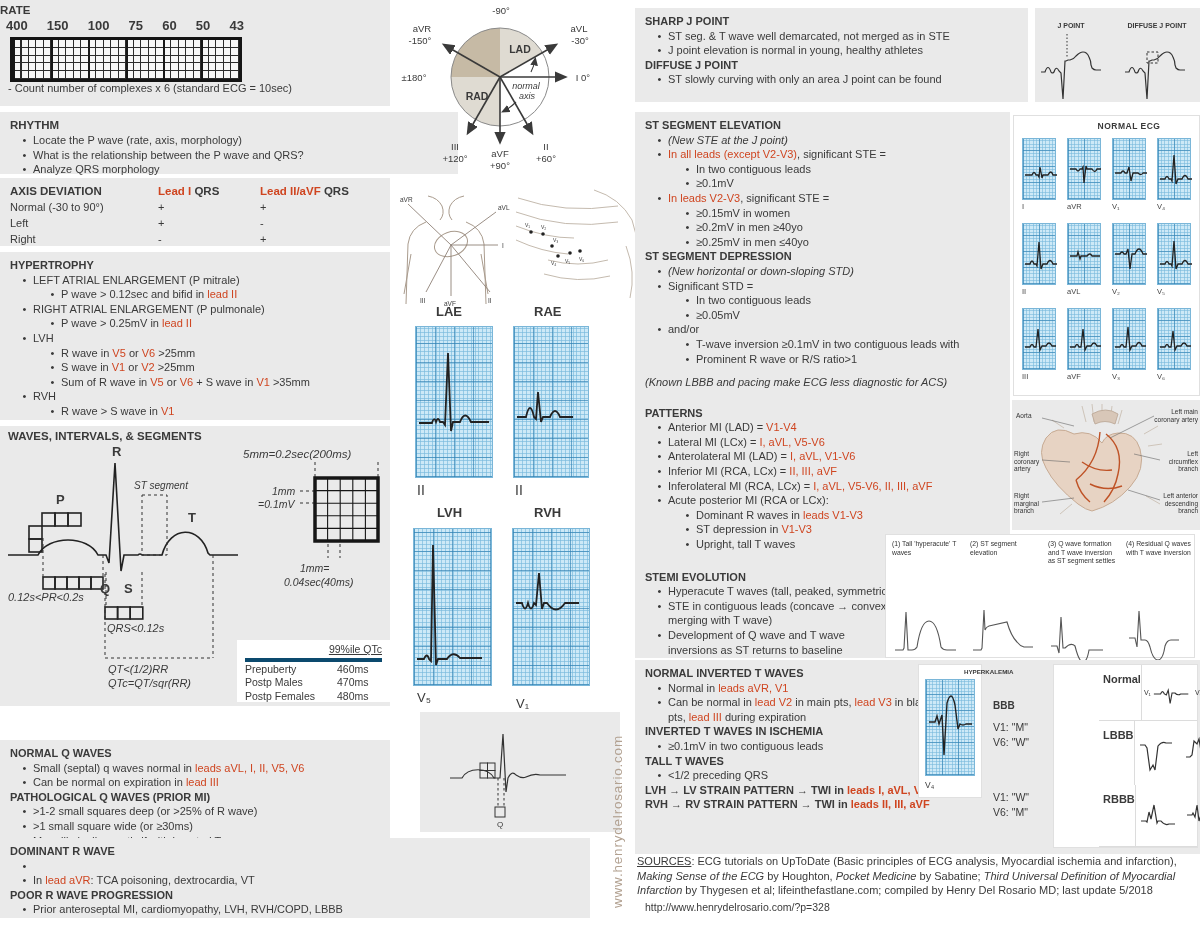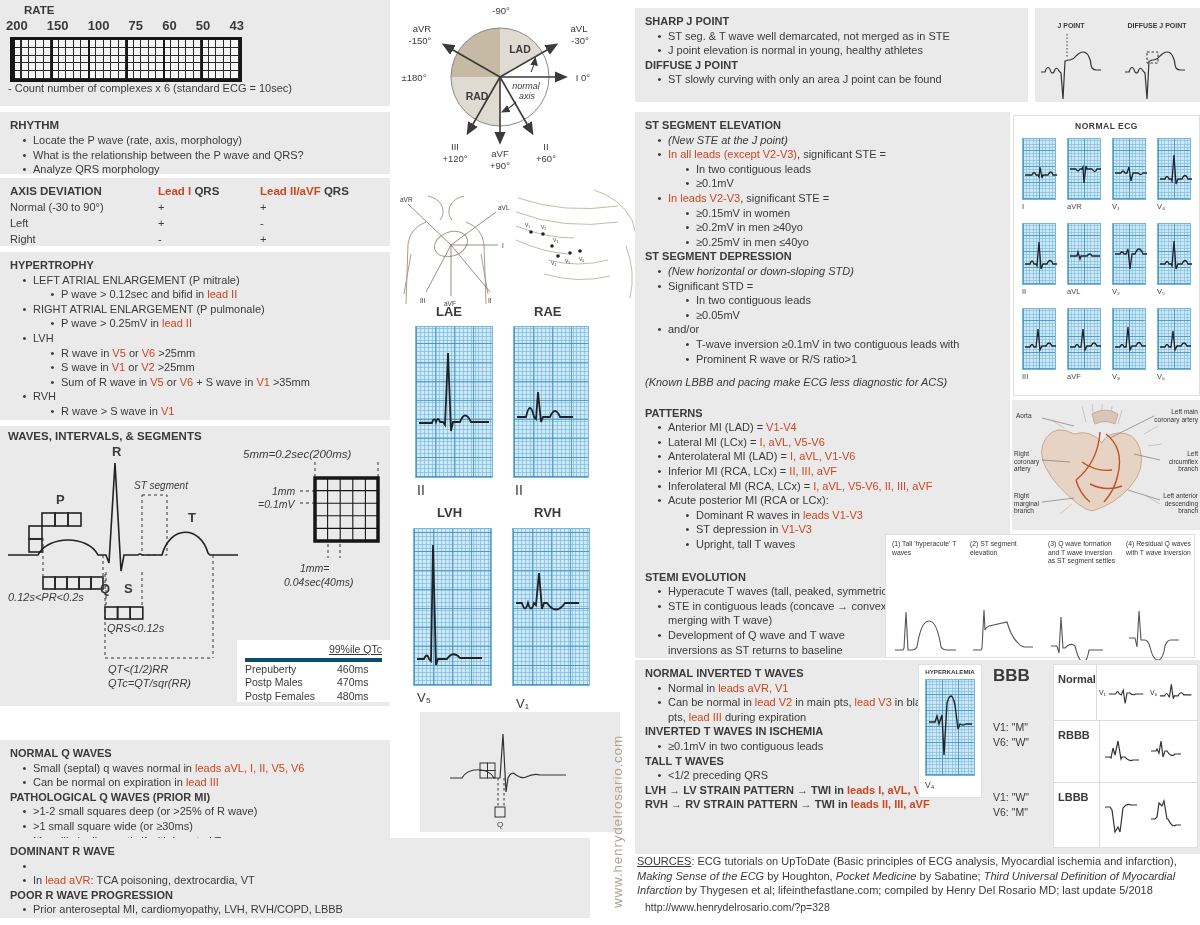--- a/index.html
+++ b/index.html
@@ -1,19 +1,19 @@
 <!DOCTYPE html>
 <html><head>
 <meta charset="utf-8">
 <style>
   html,body{margin:0;padding:0;background:#fff;}
   body{width:1200px;height:925px;position:relative;overflow:hidden;
        font-family:"Liberation Sans",sans-serif;color:#3a3a3a;}
   .box{position:absolute;background:#eaeaea;}
-  .white-box{position:absolute;background:#fff;border:1px solid #e0e0e0;box-sizing:border-box;}
+  .white-box{position:absolute;background:#fff;border:1px solid #e0e0e0;box-sizing:border-box;padding-left:45px;}
   .pad{padding:6px 10px;box-sizing:border-box;}
   .hdr{font-weight:bold;font-size:11.5px;line-height:15px;}
   .li{display:flex;align-items:flex-start;font-size:11px;line-height:14.6px;}
   .li .blt{flex:0 0 9px;margin-right:4px;text-align:center;}
   .lvl0{font-weight:bold;}
   .lvl1{margin-left:10px;}
   .lvl2{margin-left:38px;}
   .para{margin-left:0;}
   .gap{height:9px;}
   .hl{color:#cf4520;}
@@ -74,35 +74,35 @@
   
   .wm{position:absolute;left:610px;top:650px;height:258px;writing-mode:vertical-rl;
       transform:rotate(180deg);font-size:13.5px;letter-spacing:.8px;color:#b2a191;}
   .src{position:absolute;left:637px;top:854px;width:558px;font-size:10.8px;line-height:14.6px;}
   .srcurl{position:absolute;left:645px;top:901px;font-size:10.5px;color:#3a3a3a;}
 </style>
 </head>
 <body>
 
 <section class="box" style="left:0;top:0;width:390px;height:106px">
-  <div class="hdr" style="position:absolute;left:24px;top:3px">RATE</div>
+  <div class="hdr" style="position:absolute;left:0;top:3px">RATE</div>
   <div class="ticks">
-    <span>200</span>
+    <span>400</span>
       <span>150</span>
       <span>100</span>
       <span>75</span>
       <span>60</span>
       <span>50</span>
       <span>43</span>
   </div>
   <div class="ruler"></div>
   <div class="note">- Count number of complexes x 6 (standard ECG = 10sec)</div>
 </section>
 
-<section class="box pad" style="left:0;top:112px;width:390px;height:62px">
+<section class="box pad" style="left:0;top:112px;width:458px;height:62px">
   <div class="hdr">RHYTHM</div>
   <div>
       <div class="li lvl1">
         <span class="blt">•</span>
         <span><span>Locate the P wave (rate, axis, morphology)</span></span>
       </div>
       <div class="li lvl1">
         <span class="blt">•</span>
         <span><span>What is the relationship between the P wave and QRS?</span></span>
       </div>
@@ -838,21 +838,21 @@
 <div class="white-box" style="left:918px;top:664px;width:64px;height:134px">
   <div style="text-align:center;font-size:6.2px;font-weight:bold;margin-top:3px">HYPERKALEMIA</div>
   <div class="bluegrid thumb" style="left:6px;top:14px;width:50px;height:97px;position:absolute">
     <svg class="wave" width="50" height="97" viewBox="0 0 50 97">
         <path d="M3,42 h6 l2,-6 2,8 3,-9 2,40 3,-52 q2,-7 4,-7 q2,0 4,9 l3,24 2,-5 q3,2 6,0 h6" fill="none" stroke="#222" stroke-width="1.4"></path>
       </svg>
   </div>
   <div style="position:absolute;left:6px;top:115px;font-size:8.5px">V₄</div>
 </div>
 
-<div class="abs" style="left:993px;top:666px;font-weight:bold;font-size:17px">BBB</div>
+<div class="abs" style="left:993px;top:700px;font-weight:bold;font-size:10px">BBB</div>
 <div class="notes" style="left:993px;top:720px">
   <div>V1: "M"</div>
     <div>V6: "W"</div>
 </div>
 <div class="notes" style="left:993px;top:790px">
   <div>V1: "W"</div>
     <div>V6: "M"</div>
 </div>
 
 <div class="white-box" style="left:1053px;top:664px;width:145px;height:184px">
@@ -862,42 +862,42 @@
       <span class="bbbv">V₁</span>
       <svg width="44" height="42" viewBox="0 0 46 42">
           <path d="M3,22 h7 q2,-5 4,0 l2,1 2,-5 2,14 2,-11 h3 q3,3 6,1 h8" fill="none" stroke="#333" stroke-width="1.2"></path>
         </svg>
       <span class="bbbv">V₆</span>
       <svg width="44" height="42" viewBox="0 0 46 42">
           <path d="M3,24 h5 q2,-5 4,0 l1,1 2,-13 2,15 1,-3 h4 q3,-6 6,-1 h8" fill="none" stroke="#333" stroke-width="1.2"></path>
         </svg>
     </div>
   </div>
+  <div class="bbbrow" style="height:64px;border-bottom:none">
+    <div class="bbblbl">LBBB</div>
+    <div class="bbbwave">
+      <svg width="46" height="52" viewBox="0 0 46 52">
+          <path d="M3,18 h5 l2,3 3,22 3,-5 2,5 3,-24 q4,-5 8,-3 h6" fill="none" stroke="#333" stroke-width="1.2"></path>
+        </svg>
+      <svg width="46" height="52" viewBox="0 0 46 52">
+          <path d="M3,30 h4 l2,-2 2,-14 3,3 2,-5 3,18 1,0 q4,9 8,6 h5" fill="none" stroke="#333" stroke-width="1.2"></path>
+        </svg>
+    </div>
+  </div>
   <div class="bbbrow" style="height:62px">
     <div class="bbblbl">RBBB</div>
     <div class="bbbwave">
       <svg width="46" height="46" viewBox="0 0 46 46">
           <path d="M3,28 h5 l1,1 2,-10 2,7 3,-14 3,18 1,-2 h3 q4,5 8,3 h6" fill="none" stroke="#333" stroke-width="1.2"></path>
         </svg>
       <svg width="46" height="46" viewBox="0 0 46 46">
           <path d="M3,22 h5 l1,-2 2,4 2,-12 2,16 2,-6 h2 q4,7 8,3 h6" fill="none" stroke="#333" stroke-width="1.2"></path>
         </svg>
     </div>
   </div>
-  <div class="bbbrow" style="height:64px;border-bottom:none">
-    <div class="bbblbl">LBBB</div>
-    <div class="bbbwave">
-      <svg width="46" height="52" viewBox="0 0 46 52">
-          <path d="M3,18 h5 l2,3 3,22 3,-5 2,5 3,-24 q4,-5 8,-3 h6" fill="none" stroke="#333" stroke-width="1.2"></path>
-        </svg>
-      <svg width="46" height="52" viewBox="0 0 46 52">
-          <path d="M3,30 h4 l2,-2 2,-14 3,3 2,-5 3,18 1,0 q4,9 8,6 h5" fill="none" stroke="#333" stroke-width="1.2"></path>
-        </svg>
-    </div>
-  </div>
 </div>
 
 <div class="src">
     <div class="li para">
       <span><span class="un">SOURCES</span><span>: ECG tutorials on UpToDate (Basic principles of ECG analysis, Myocardial ischemia and infarction), </span><span class="it">Making Sense of the ECG</span><span> by Houghton, </span><span class="it">Pocket Medicine</span><span> by Sabatine; </span><span class="it">Third Universal Definition of Myocardial Infarction</span><span> by Thygesen et al; lifeinthefastlane.com; compiled by Henry Del Rosario MD; last update 5/2018</span></span>
     </div>
   </div>
 <div class="srcurl">http://www.henrydelrosario.com/?p=328</div>
 
 </body></html>

